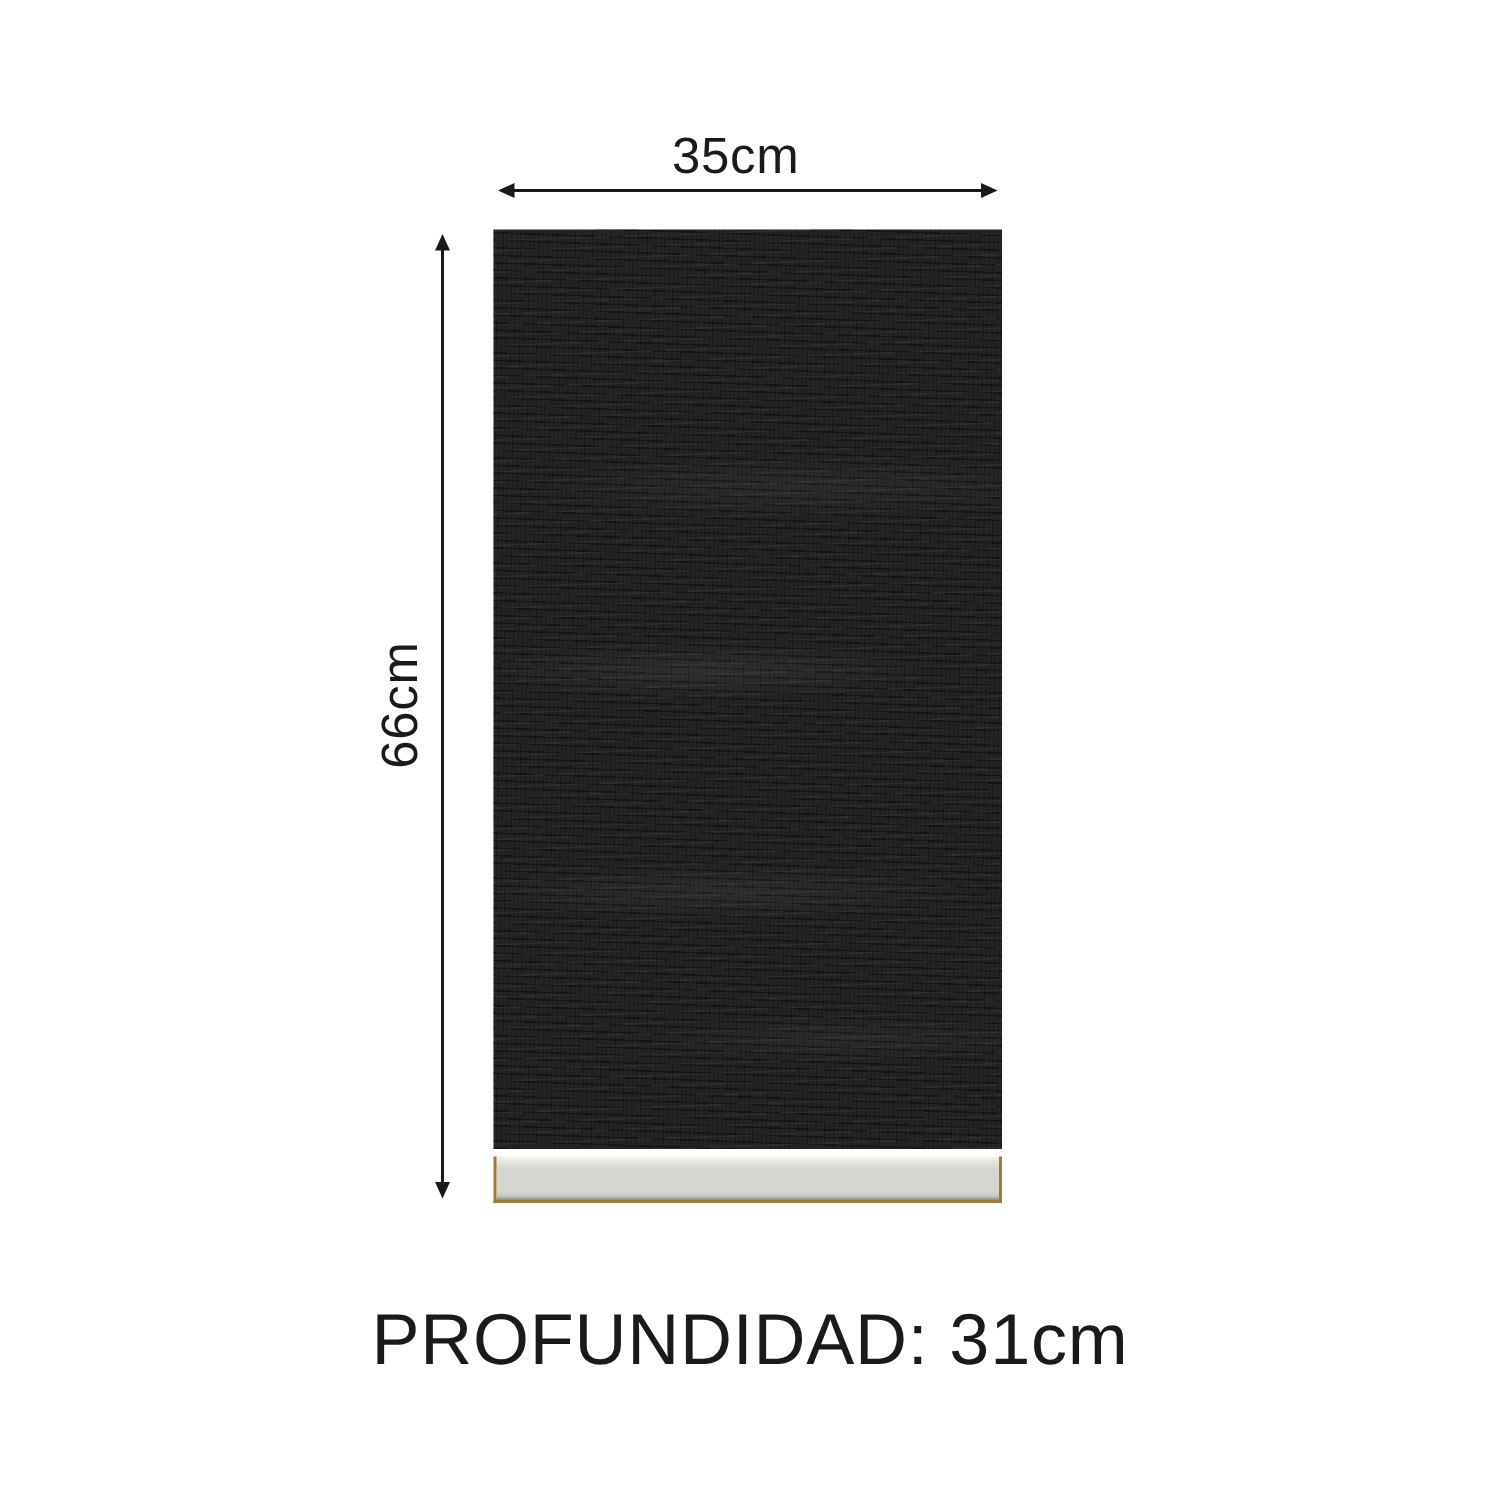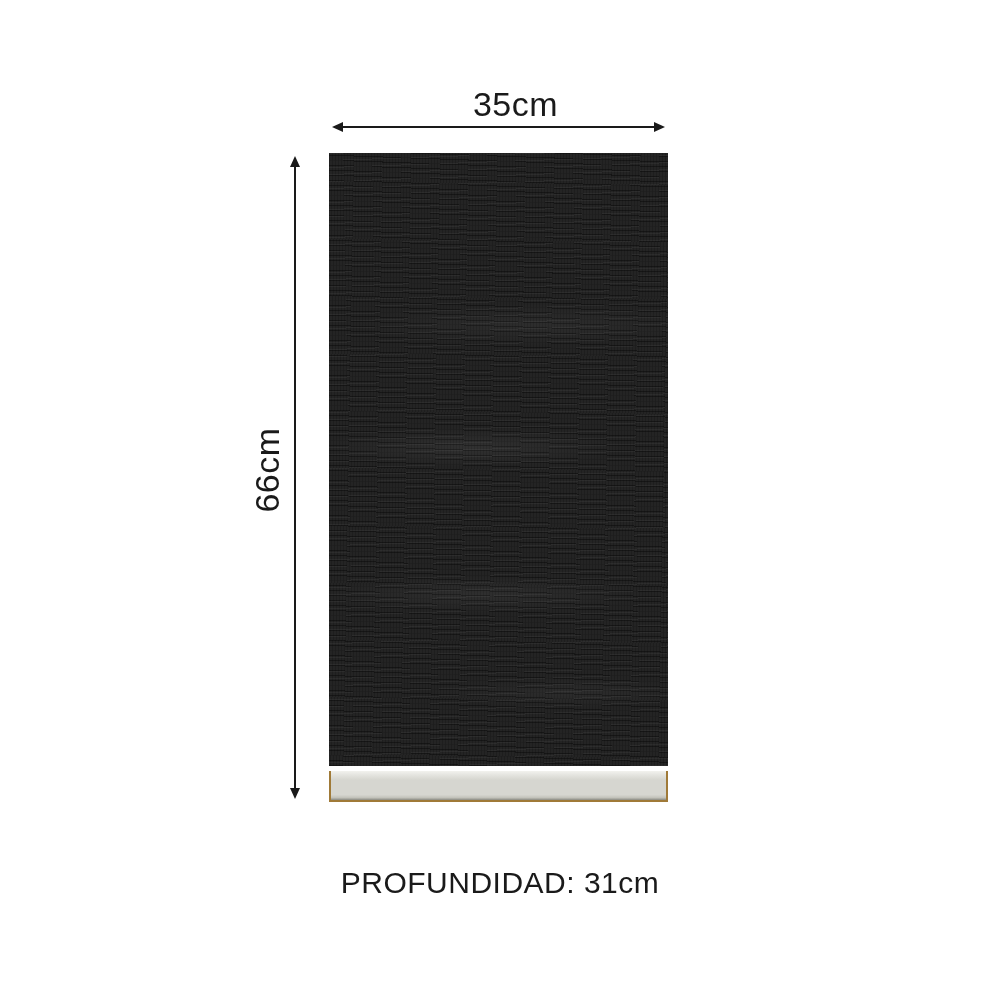--- a/index.html
+++ b/index.html
@@ -17,32 +17,32 @@
   
   .dim-label {
     position: absolute;
     color: var(--text, #1a1a1a);
     font-size: 34px;
     letter-spacing: 0.5px;
     text-align: center;
     white-space: nowrap;
   }
   .width-label {
-    left: 346px; top: 84px; width: 339px; height: 40px; line-height: 40px;
+    left: 321px; top: 84px; width: 339px; height: 40px; line-height: 40px;
   }
   .height-label {
     left: 207px; top: 449px; width: 120px; height: 42px; line-height: 42px;
     transform: rotate(-90deg);
   }
   .depth-label {
     position: absolute;
     left: 0; top: 866px; width: 1000px;
     text-align: center;
     color: var(--text, #1a1a1a);
-    font-size: 30px;
+    font-size: 48px;
     letter-spacing: 0.5px;
   }
   
   .arrows-overlay {
     position: absolute; left: 0; top: 0;
     width: 1000px; height: 1000px;
     pointer-events: none;
   }
   
   .door-panel {

